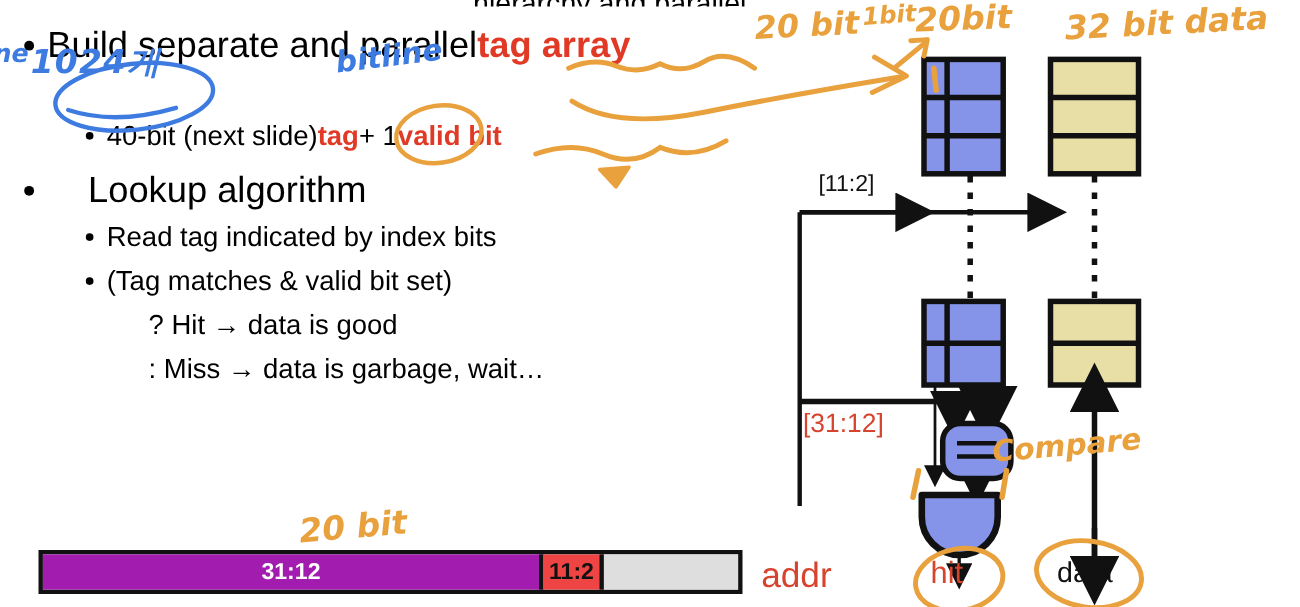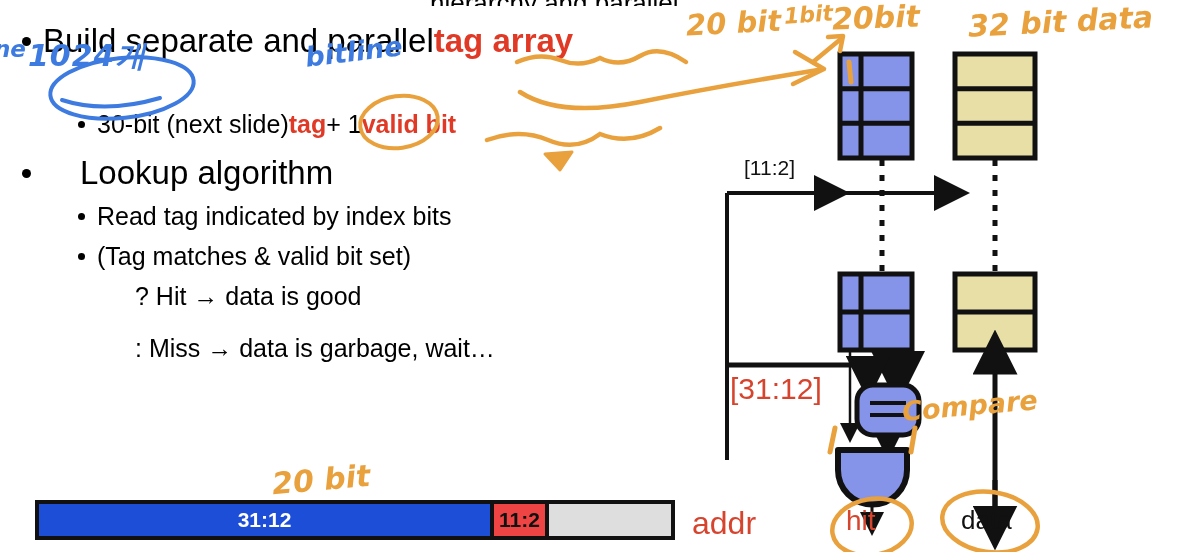--- a/index.html
+++ b/index.html
@@ -22,21 +22,21 @@
 
   
   #top-cut{position:absolute;left:430px;top:-12px;width:430px;height:18px;
            overflow:hidden;font-size:26px;color:#000;white-space:nowrap;}
 
   
   #addr-bar{position:absolute;left:35px;top:500px;width:640px;height:40px;
             border:4px solid #111;box-sizing:border-box;display:flex;}
   .seg{height:100%;box-sizing:border-box;display:flex;align-items:center;
        justify-content:center;font-weight:bold;font-size:21px;}
-  .seg-tag{background:#1d4ed8;color:#fff;flex:0 0 455px;border-right:4px solid #111;text-align:center;}
+  .seg-tag{background:#a21caf;color:#fff;flex:0 0 455px;border-right:4px solid #111;text-align:center;}
   .seg-idx{background:#ef4444;color:#111;flex:0 0 55px;border-right:4px solid #111;}
   .seg-off{background:#DEDEDE;flex:1 1 auto;}
 
   
   #diagram{position:absolute;left:680px;top:0;width:502px;height:552px;}
   #diagram svg{display:block;}
 
   
   .ink{position:absolute;white-space:nowrap;font-family:"DejaVu Sans", sans-serif;}
   .ink-orange{color:#E8A13C;}
@@ -52,21 +52,21 @@
 
   <div class="bullet-row l1" style="left:22px;top:24px;">
     <span class="dot"></span>
     <span class="plain">Build separate and parallel </span>
     <span class="kw">tag array</span>
   </div>
 
 
   <div class="bullet-row l2" style="left:78px;top:112px;">
     <span class="dot"></span>
-    <span class="plain">30-bit (next slide) </span>
+    <span class="plain">40-bit (next slide) </span>
     <span class="kw">tag</span>
     <span class="plain"> + 1 </span>
     <span class="kw">valid bit</span>
   </div>
 
   <div class="bullet-row l1" style="left:22px;top:156px;gap:37px;">
     <span class="dot"></span>
     <span class="plain">Lookup algorithm</span>
   </div>
 
@@ -77,21 +77,21 @@
 
   <div class="bullet-row l2" style="left:78px;top:244px;">
     <span class="dot"></span>
     <span class="plain">(Tag matches &amp; valid bit set)</span>
   </div>
 
   <div class="bullet-row l3" style="left:135px;top:284px;">
     <span class="plain">? Hit → data is good</span>
   </div>
 
-  <div class="bullet-row l3" style="left:135px;top:336px;align-items:flex-end;">
+  <div class="bullet-row l3" style="left:135px;top:324px;align-items:flex-end;">
     <span class="plain">: Miss → data is garbage, wait…</span>
   </div>
 </div>
 
 <svg style="position:absolute;left:0;top:28px;width:440px;height:110px;overflow:visible;pointer-events:none;">
 
   <ellipse cx="122" cy="60" rx="72" ry="30" transform="rotate(-6 122 60)" fill="none" stroke="#3D7BE0" stroke-width="4" stroke-linecap="round"></ellipse>
   <path d="M62 72 Q105 86 160 70" fill="none" stroke="#3D7BE0" stroke-width="4" stroke-linecap="round"></path>
 </svg>
 
@@ -200,21 +200,21 @@
 
     <path d="M133 62 L162 38" stroke="#E8A13C" stroke-width="4.5" stroke-linecap="round"></path>
     <path d="M148 37 L163 36 L160 51" fill="none" stroke="#E8A13C" stroke-width="4.5" stroke-linecap="round" stroke-linejoin="round"></path>
 
     <path d="M155 428 L150 452" stroke="#E8A13C" stroke-width="5" stroke-linecap="round"></path>
     <path d="M235 428 L231 452" stroke="#E8A13C" stroke-width="5" stroke-linecap="round"></path>
   </svg>
 
   <div style="position:absolute;left:64px;top:156px;font-size:21px;color:#111;">[11:2]</div>
 
-  <div style="position:absolute;left:50px;top:372px;font-size:30px;color:#D6442E;">[31:12]</div>
+  <div style="position:absolute;left:50px;top:372px;font-size:24px;color:#D6442E;">[31:12]</div>
 
   <div style="position:absolute;left:12px;top:505px;font-size:32px;color:#D6442E;">addr</div>
 
   <div style="position:absolute;left:166px;top:505px;font-size:28px;color:#D6442E;">hit</div>
 
   <div style="position:absolute;left:281px;top:505px;font-size:26px;color:#111;">data</div>
 
   <div class="ink ink-orange hw" style="left:6px;top:6px;font-size:29px;transform:rotate(-3deg);">20 bit</div>
 
   <div class="ink ink-orange hw" style="left:104px;top:2px;font-size:22px;transform:rotate(-4deg);">1bit</div>

